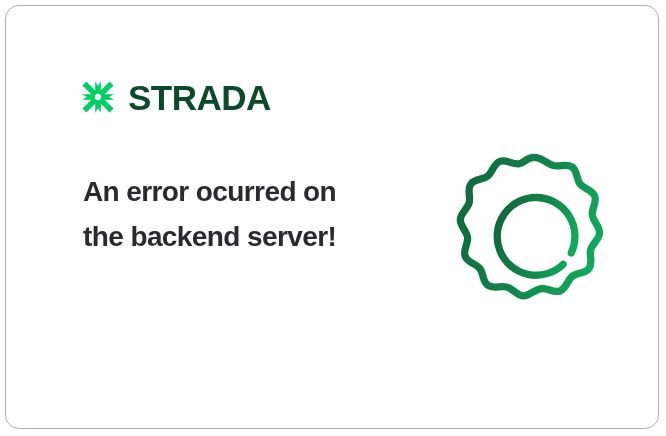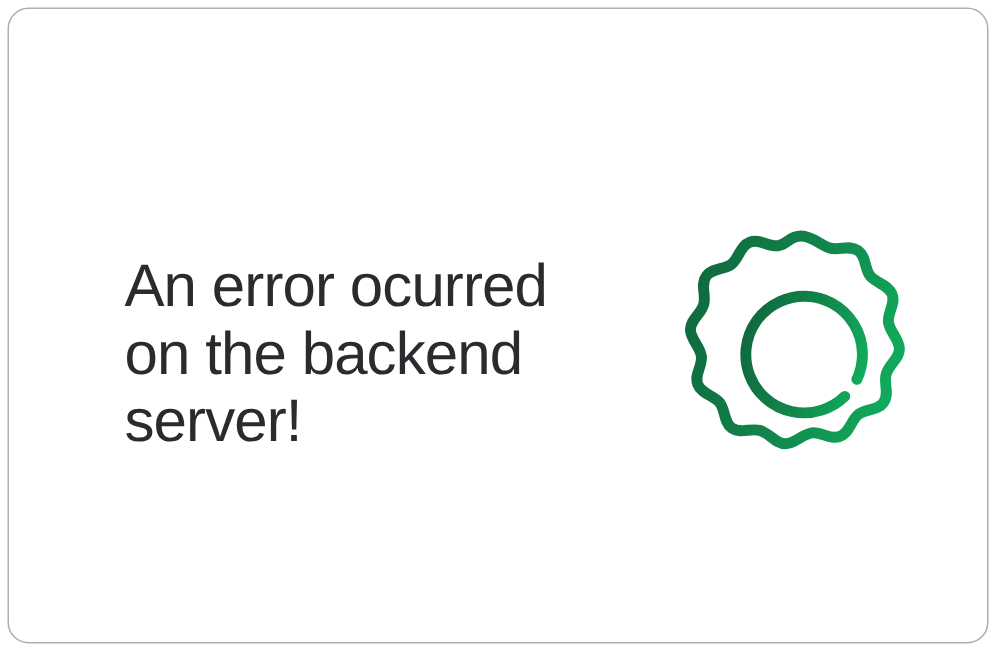--- a/index.html
+++ b/index.html
@@ -53,22 +53,22 @@
     white-space: nowrap;
   }
 
   
   #error-headline {
     position: absolute;
     left: 77px;
     top: 163px;
     width: 300px;
     font-family: "Liberation Sans", sans-serif;
-    font-size: 40px;
-    font-weight: normal;
+    font-size: 28px;
+    font-weight: bold;
     line-height: 45px;
     letter-spacing: -0.6px;
     color: #2b2b2f;
     margin: 0;
   }
 
   
   #cog-illustration {
     position: absolute;
     left: 447px;
@@ -76,20 +76,47 @@
     width: 162px;
     height: 162px;
     display: block;
   }
 </style>
 </head>
 <body>
 
 <div id="error-card">
 
+  <div id="brand-lockup">
+    <svg id="brand-mark" viewBox="0 0 100 100">
+      <g fill="#00cf63">
+
+        <g>
+
+          <rect x="43" y="2" width="14" height="40"></rect>
+          <rect x="43" y="58" width="14" height="40"></rect>
+          <rect x="2" y="43" width="40" height="14"></rect>
+          <rect x="58" y="43" width="40" height="14"></rect>
+
+          <rect x="43" y="2" width="14" height="40" transform="rotate(45 50 50)"></rect>
+          <rect x="43" y="58" width="14" height="40" transform="rotate(45 50 50)"></rect>
+          <rect x="2" y="43" width="40" height="14" transform="rotate(45 50 50)"></rect>
+          <rect x="58" y="43" width="40" height="14" transform="rotate(45 50 50)"></rect>
+        </g>
+
+        <g fill="#ffffff">
+          <path d="M 50 0 L 64 0 L 50 22 L 36 0 Z"></path>
+          <path d="M 50 100 L 64 100 L 50 78 L 36 100 Z"></path>
+          <path d="M 0 50 L 0 64 L 22 50 L 0 36 Z"></path>
+          <path d="M 100 50 L 100 64 L 78 50 L 100 36 Z"></path>
+        </g>
+      </g>
+    </svg>
+    <div id="brand-wordmark">STRADA</div>
+  </div>
 
   <p id="error-headline">An error ocurred on the backend server!</p>
 
   <svg id="cog-illustration" viewBox="0 0 200 200">
     <defs>
       <linearGradient id="cogGradient" x1="0" y1="0.35" x2="1" y2="0.65">
         <stop offset="0%" stop-color="#0f6b3f"></stop>
         <stop offset="50%" stop-color="#12844b"></stop>
         <stop offset="100%" stop-color="#10ab5c"></stop>
       </linearGradient>

